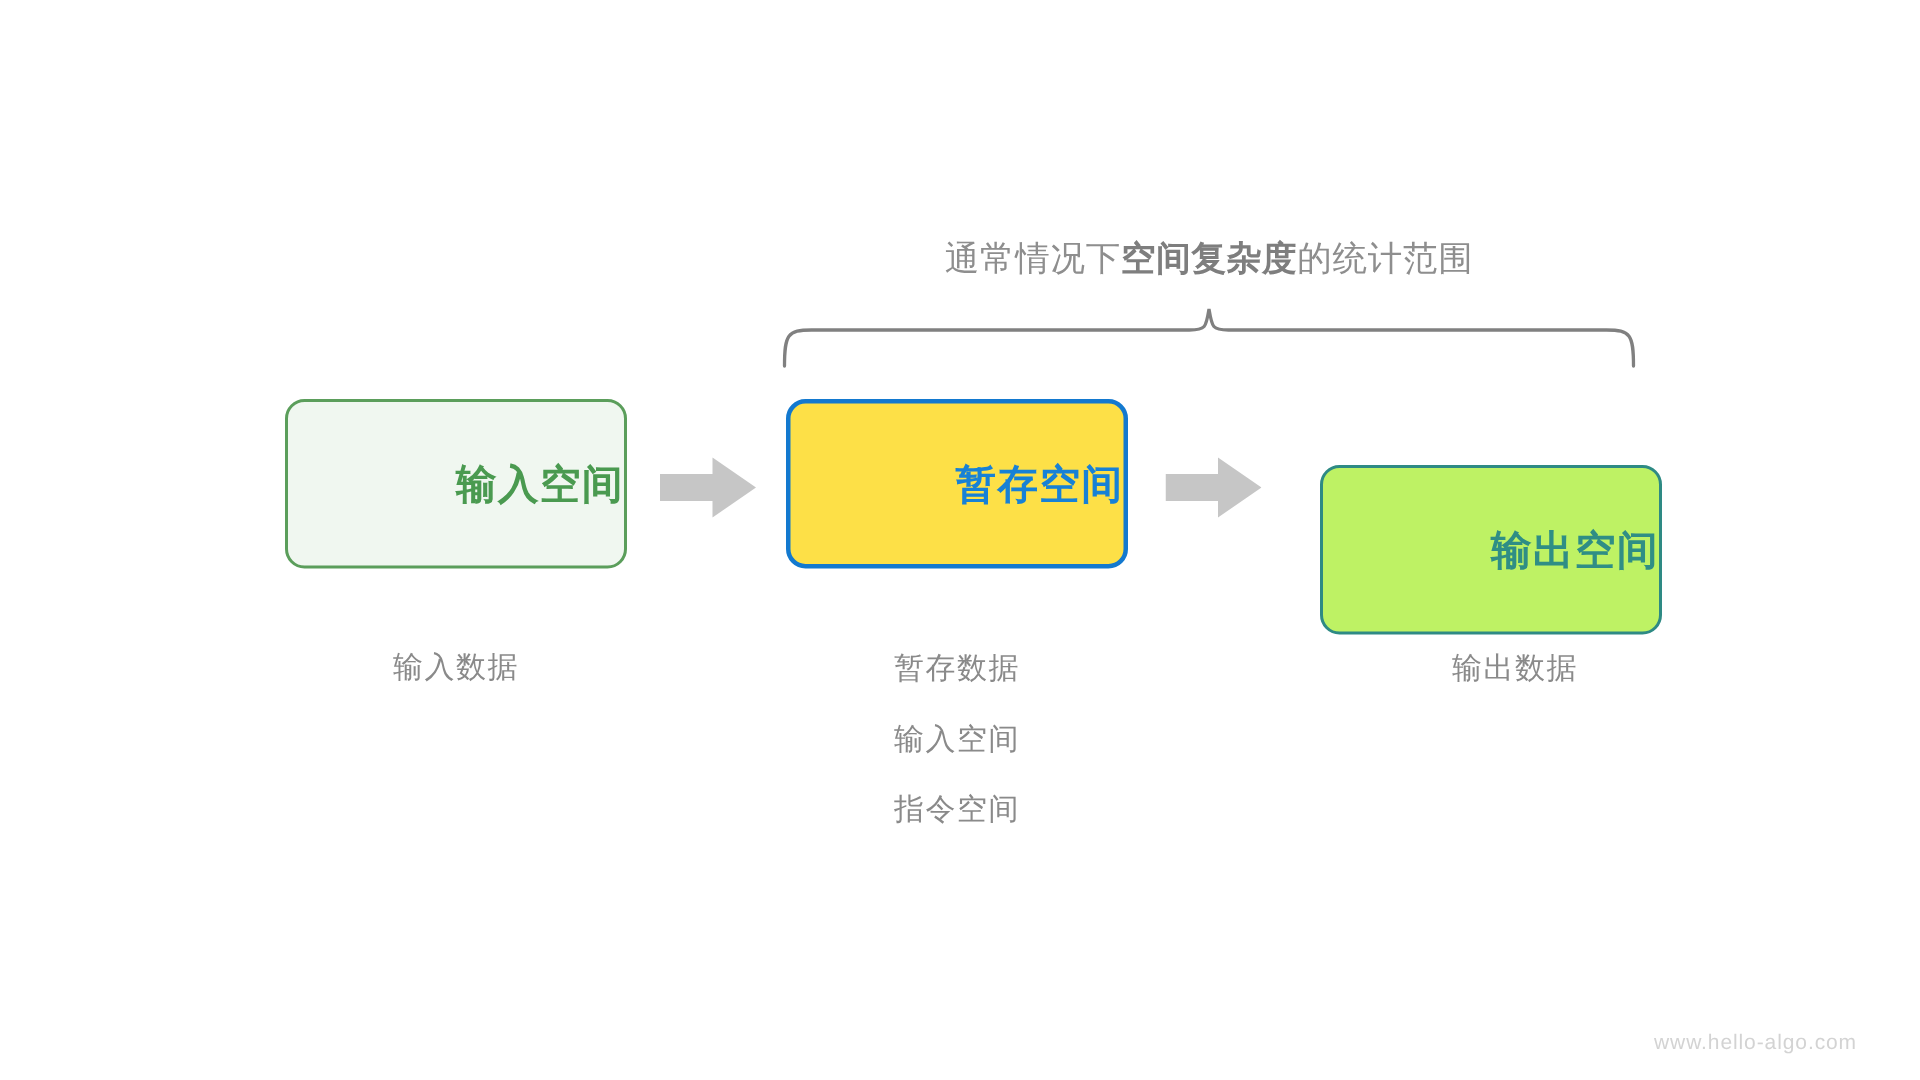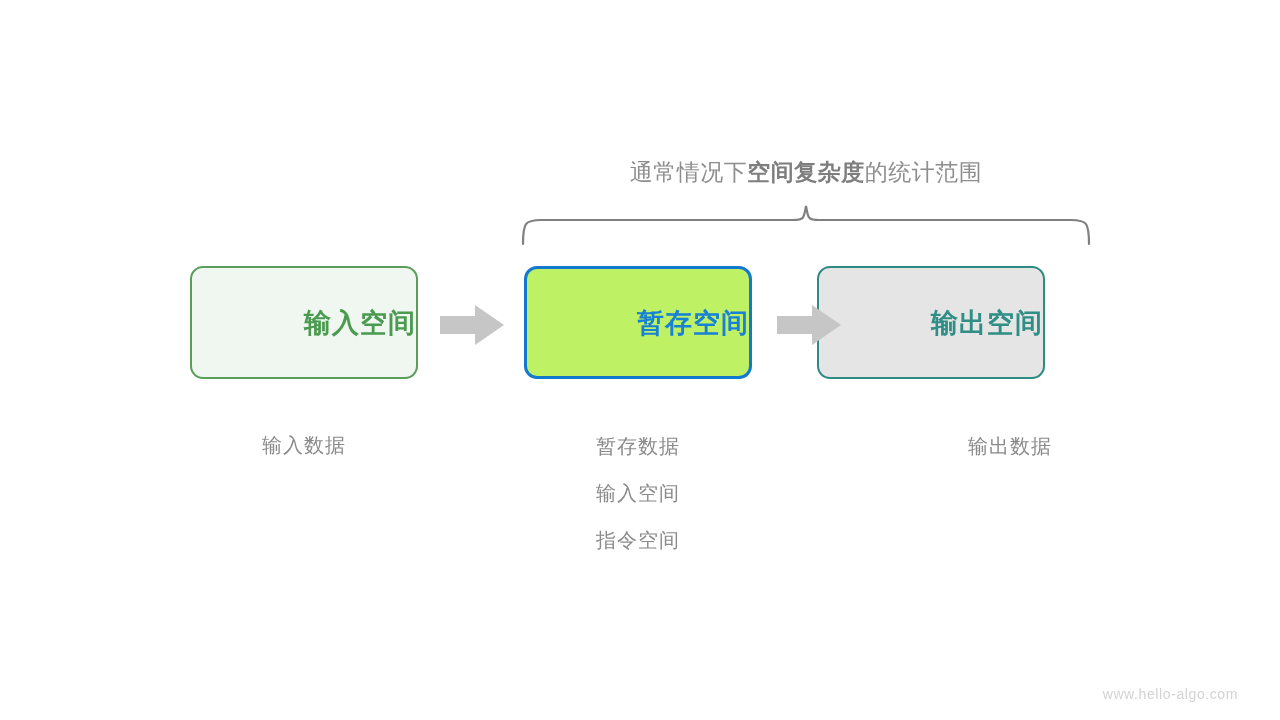--- a/index.html
+++ b/index.html
@@ -66,29 +66,30 @@
     letter-spacing: 1px;
   }
   .box.input {
     left: 190px;
     background: #f0f7f0;
     border: 2px solid #5b9e5b;
     color: #4a9a50;
   }
   .box.buffer {
     left: 524px;
-    background: #bef264;
+    background: #fde047;
     border: 3px solid #1379cf;
     color: #1781d6;
   }
   .box.output {
-    left: 817px;
-    background: #e5e5e5;
+    left: 880px;
+    background: #bef264;
     border: 2px solid #2e8a84;
     color: #2f8e85;
+    margin-top: 44px;
   }
 
   
   .arrow {
     position: absolute;
     top: 304px;
     width: 64px;
     height: 42px;
   }
   .arrow.a1 { left: 440px; }

